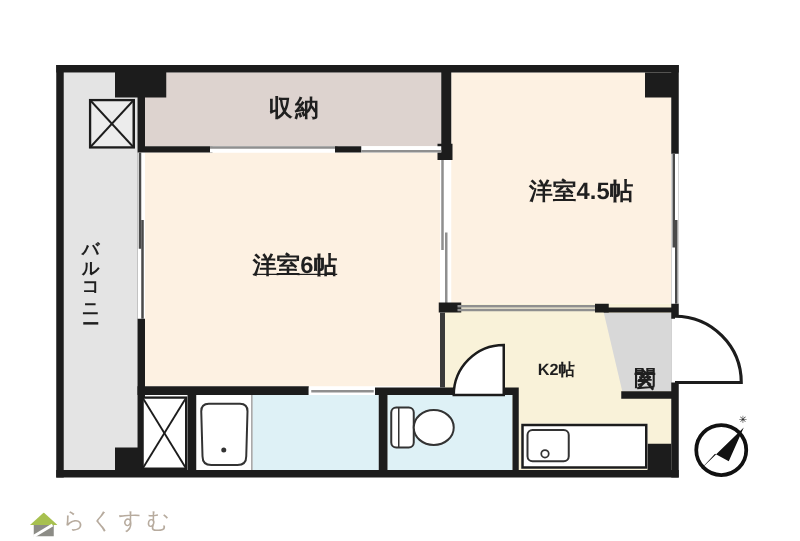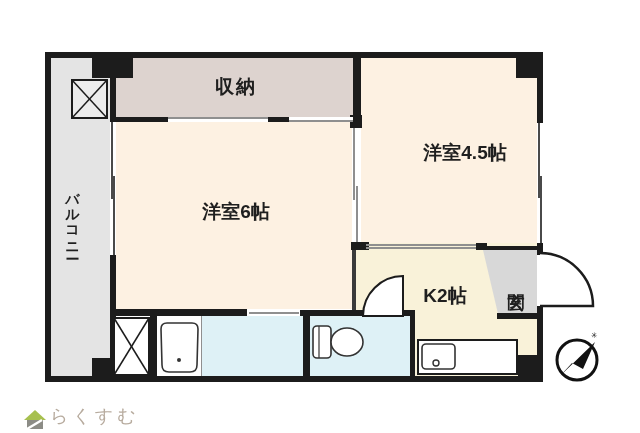--- a/index.html
+++ b/index.html
@@ -124,22 +124,22 @@
 </svg>
 
 <svg style="left:552px;top:334px;" width="50" height="50" viewBox="0 0 50 50">
   <circle cx="25" cy="26" r="20" fill="none" stroke="#111111" stroke-width="3"></circle>
   <path d="M8,42 L43,8 L31,35 L20,29 Z" fill="#111111"></path>
 </svg>
 <div id="north-mark">✳</div>
 
 <div class="label" style="left:180px;top:76px;width:112px;height:21px;font-size:19px;letter-spacing:2px;text-align:right;">収納</div>
 <div class="label" style="left:395px;top:142px;width:140px;height:21px;font-size:19px;">洋室4.5帖</div>
-<div class="label" style="left:166px;top:201px;width:140px;height:21px;font-size:19px;">洋室6帖</div>
-<div class="label" style="left:399px;top:285px;width:92px;height:21px;font-size:19px;">K2帖</div>
+<div class="label" style="left:166px;top:201px;width:140px;height:21px;font-size:19px;text-decoration:underline;">洋室6帖</div>
+<div class="label" style="left:399px;top:285px;width:92px;height:21px;font-size:13px;">K2帖</div>
 <div class="label-v" style="left:503px;top:252px;width:26px;height:57px;font-size:17px;letter-spacing:1px;">玄関</div>
 <div class="label-v" style="left:61px;top:167px;width:24px;height:100px;font-size:14px;letter-spacing:1px;">バルコニー</div>
 
 <svg style="left:24px;top:410px;" width="22" height="20" viewBox="0 0 22 20">
   <polygon points="11,0 0,10 22,10" fill="#a7c04f"></polygon>
   <rect x="3" y="10" width="16" height="9" fill="#8c8c86"></rect>
   <line x1="3" y1="19" x2="18" y2="10" stroke="#ffffff" stroke-width="2.4"></line>
 </svg>
 <div id="logo-text">らくすむ</div>
 

